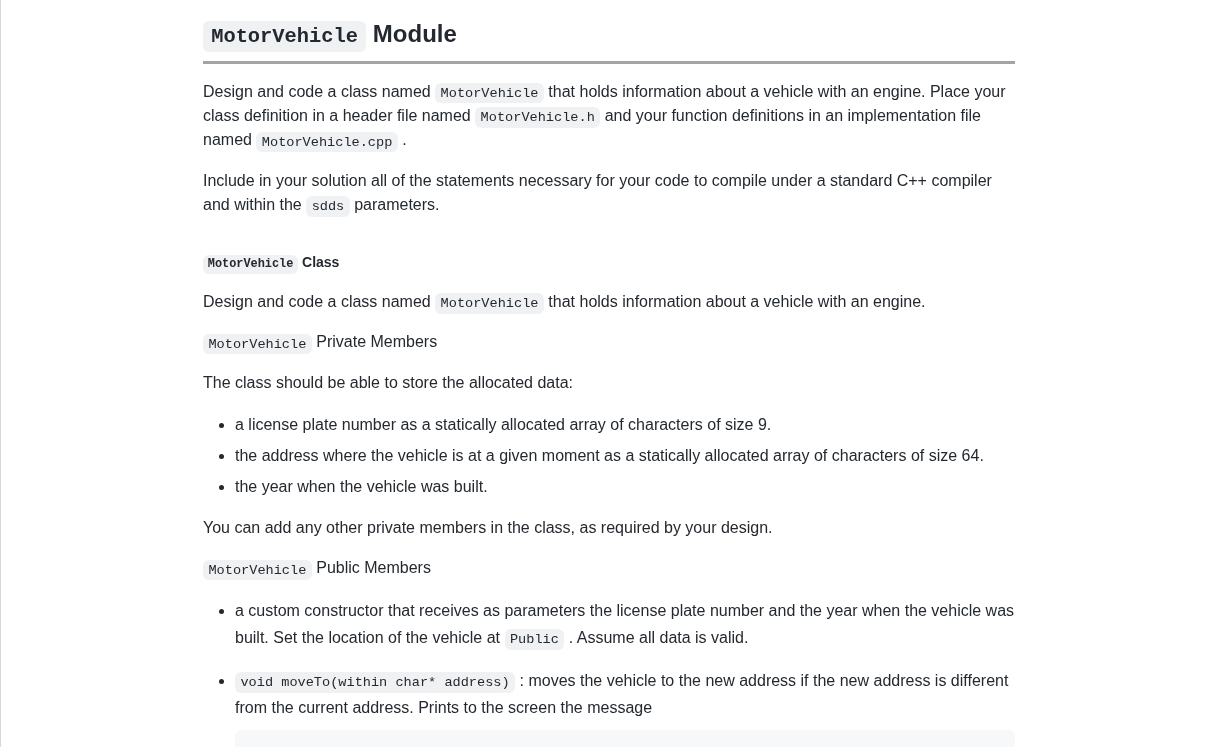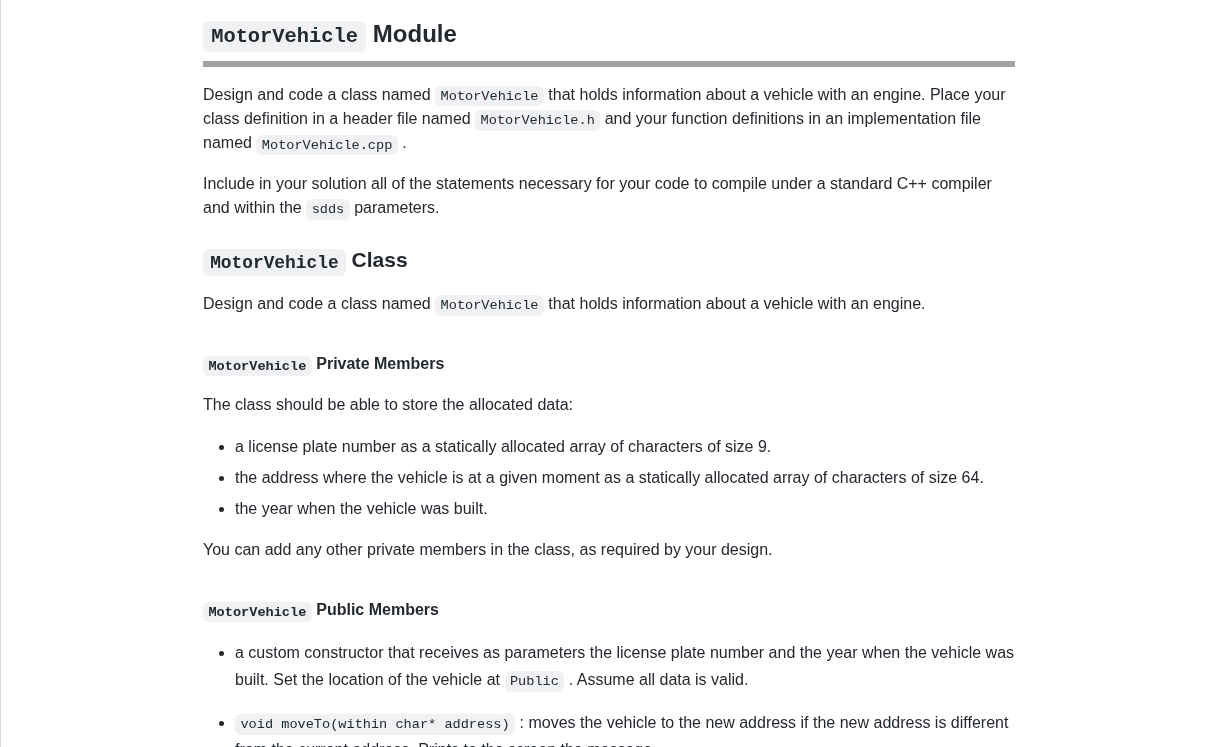--- a/index.html
+++ b/index.html
@@ -17,33 +17,33 @@
     }
     .container {
       max-width: 1012px;
       margin: 0 auto;
       padding: 16px 100px 16px 100px;
     }
     h2 {
       font-size: 24px;
       font-weight: 600;
       padding-bottom: 8px;
-      border-bottom: 6px solid #a3a3a3;
+      border-bottom: 3px solid #a3a3a3;
       margin-bottom: 16px;
     }
     h3 {
-      font-size: 21px;
+      font-size: 14px;
       font-weight: 600;
-      margin-top: 24px;
+      margin-top: 35px;
       margin-bottom: 16px;
     }
     h4 {
       font-size: 16px;
-      font-weight: 700;
-      margin-top: 36px;
+      font-weight: 400;
+      margin-top: 16px;
       margin-bottom: 16px;
     }
     p {
       margin-bottom: 16px;
       margin-top: 8px;
     }
     code {
       font-family: ui-monospace, SFMono-Regular, "SF Mono", Menlo, Consolas, "Liberation Mono", monospace;
       font-size: 85%;
       background-color: rgba(175, 184, 193, 0.2);

